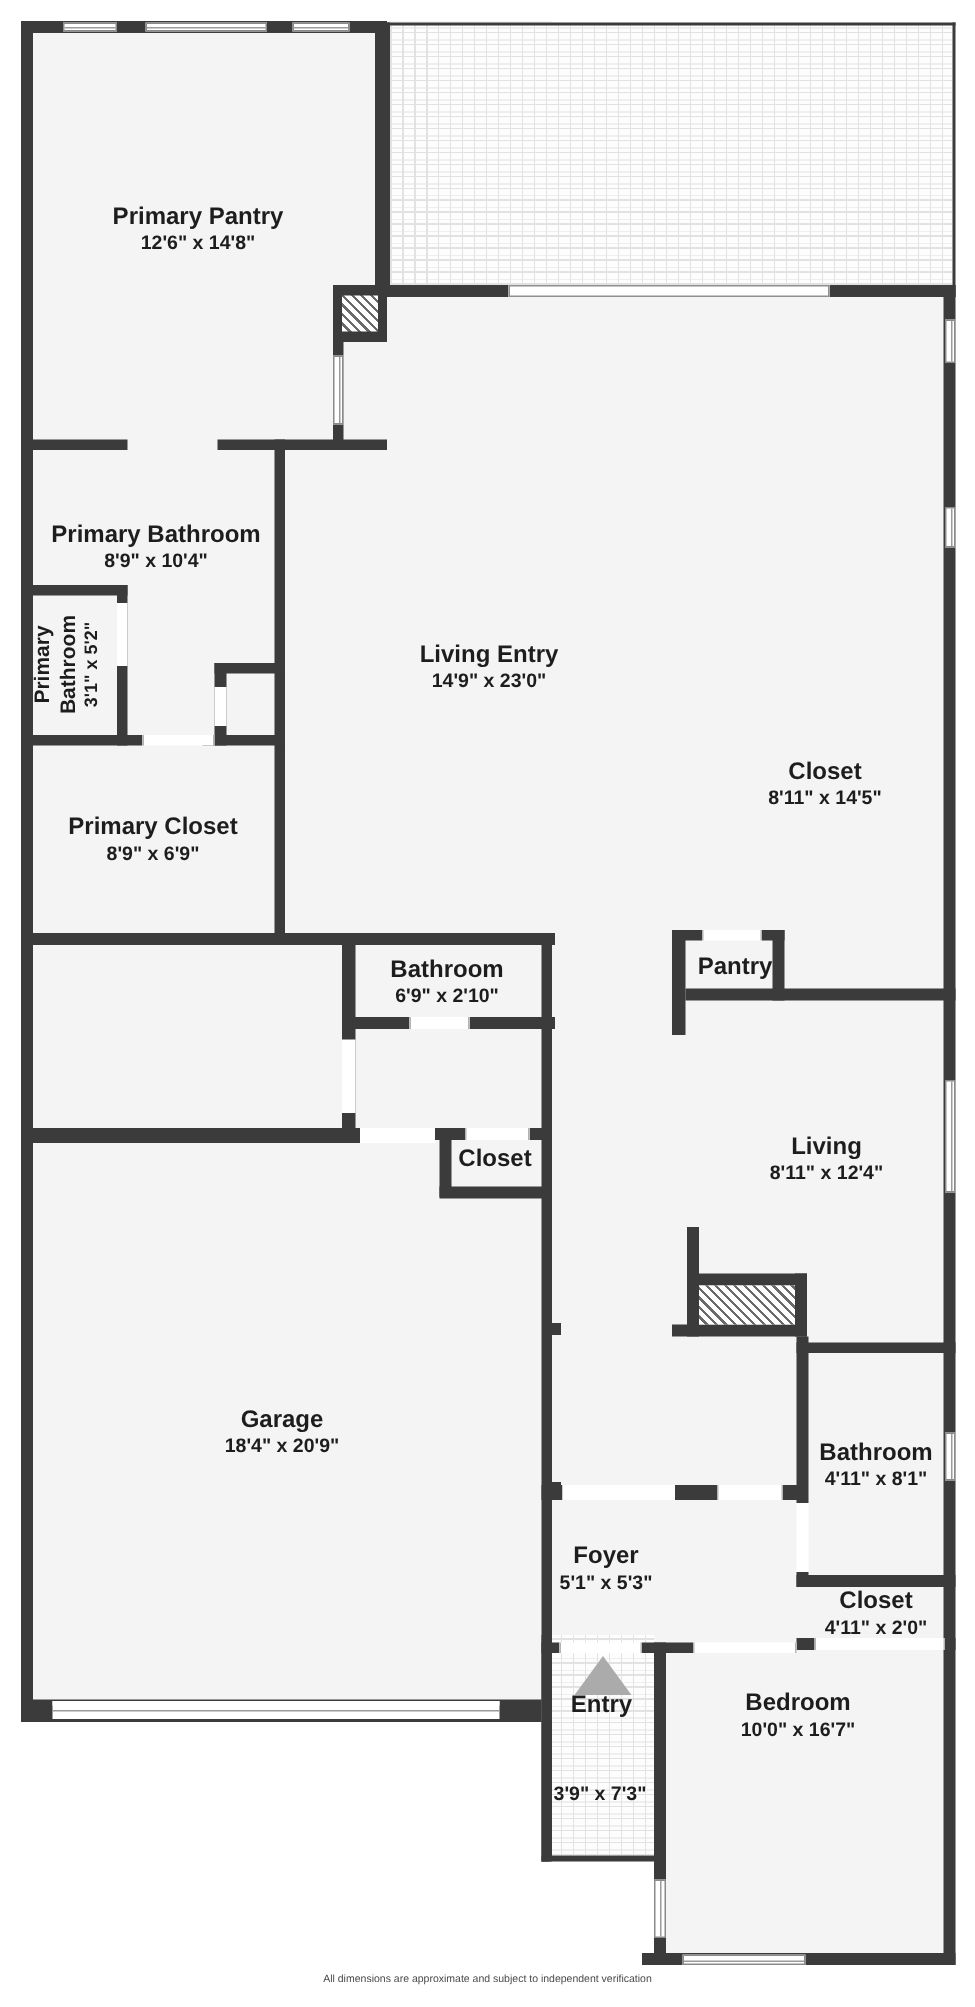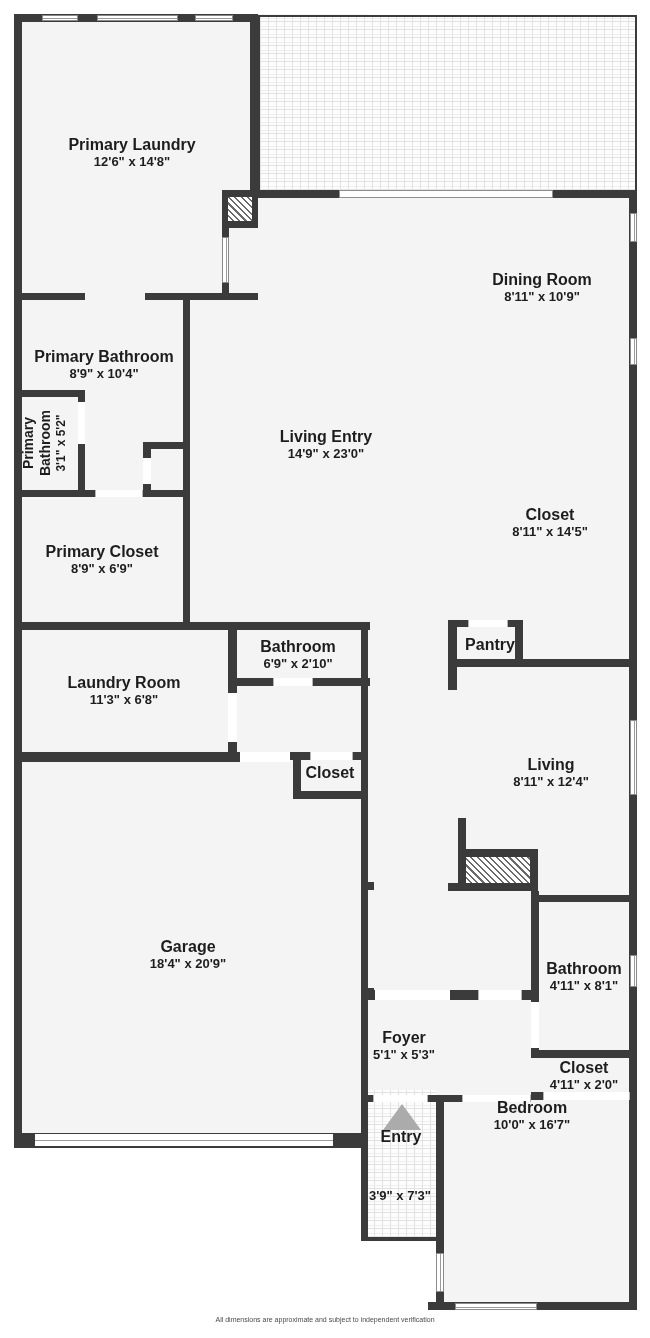--- a/index.html
+++ b/index.html
@@ -131,26 +131,22 @@
   <div class="door-h" style="left:478px;top:990px;width:44px;height:10px;"></div>
   <div class="gap" style="left:531px;top:1002px;width:8px;height:46px;"></div>
   <div class="door-h" style="left:543px;top:1092px;width:87px;height:8px;"></div>
   <div class="door-h" style="left:462px;top:1095px;width:69px;height:7px;"></div>
   <div class="door-h" style="left:373px;top:1095px;width:55px;height:7px;"></div>
   <div class="garage-door" style="left:35px;top:1134px;width:298px;height:12px;"></div>
 
   <div class="tri" style="left:383px;top:1104px;"></div>
 
   <div class="lbl" style="left:132px;top:153px;">
-    <div class="nm">Primary Laundry</div>
+    <div class="nm">Primary Pantry</div>
     <div class="dm">12'6" x 14'8"</div>
-  </div>
-  <div class="lbl" style="left:542px;top:288px;">
-    <div class="nm">Dining Room</div>
-    <div class="dm">8'11" x 10'9"</div>
   </div>
   <div class="lbl" style="left:104px;top:365px;">
     <div class="nm">Primary Bathroom</div>
     <div class="dm">8'9" x 10'4"</div>
   </div>
   <div class="lbl lbl-rot" style="left:44px;top:443px;">
     <div class="nm">Primary Bathroom</div>
     <div class="dm">3'1" x 5'2"</div>
   </div>
   <div class="lbl" style="left:326px;top:445px;">
@@ -165,24 +161,20 @@
     <div class="nm">Primary Closet</div>
     <div class="dm">8'9" x 6'9"</div>
   </div>
   <div class="lbl" style="left:298px;top:655px;">
     <div class="nm">Bathroom</div>
     <div class="dm">6'9" x 2'10"</div>
   </div>
   <div class="lbl" style="left:490px;top:645px;">
     <div class="nm">Pantry</div>
   </div>
-  <div class="lbl" style="left:124px;top:691px;">
-    <div class="nm">Laundry Room</div>
-    <div class="dm">11'3" x 6'8"</div>
-  </div>
   <div class="lbl" style="left:330px;top:773px;">
     <div class="nm">Closet</div>
   </div>
   <div class="lbl" style="left:551px;top:773px;">
     <div class="nm">Living</div>
     <div class="dm">8'11" x 12'4"</div>
   </div>
   <div class="lbl" style="left:188px;top:955px;">
     <div class="nm">Garage</div>
     <div class="dm">18'4" x 20'9"</div>
@@ -198,20 +190,20 @@
   <div class="lbl" style="left:404px;top:1046px;">
     <div class="nm">Foyer</div>
     <div class="dm">5'1" x 5'3"</div>
   </div>
   <div class="lbl" style="left:401px;top:1137px;">
     <div class="nm">Entry</div>
   </div>
   <div class="lbl lbl-wrap" style="left:400px;top:1196px;">
     <div class="dm">3'9" x 7'3"</div>
   </div>
-  <div class="lbl" style="left:532px;top:1116px;">
+  <div class="lbl" style="left:532px;top:1144px;">
     <div class="nm">Bedroom</div>
     <div class="dm">10'0" x 16'7"</div>
   </div>
 
   <div class="footer">All dimensions are approximate and subject to independent verification</div>
 
 </div>
 
 </body></html>

